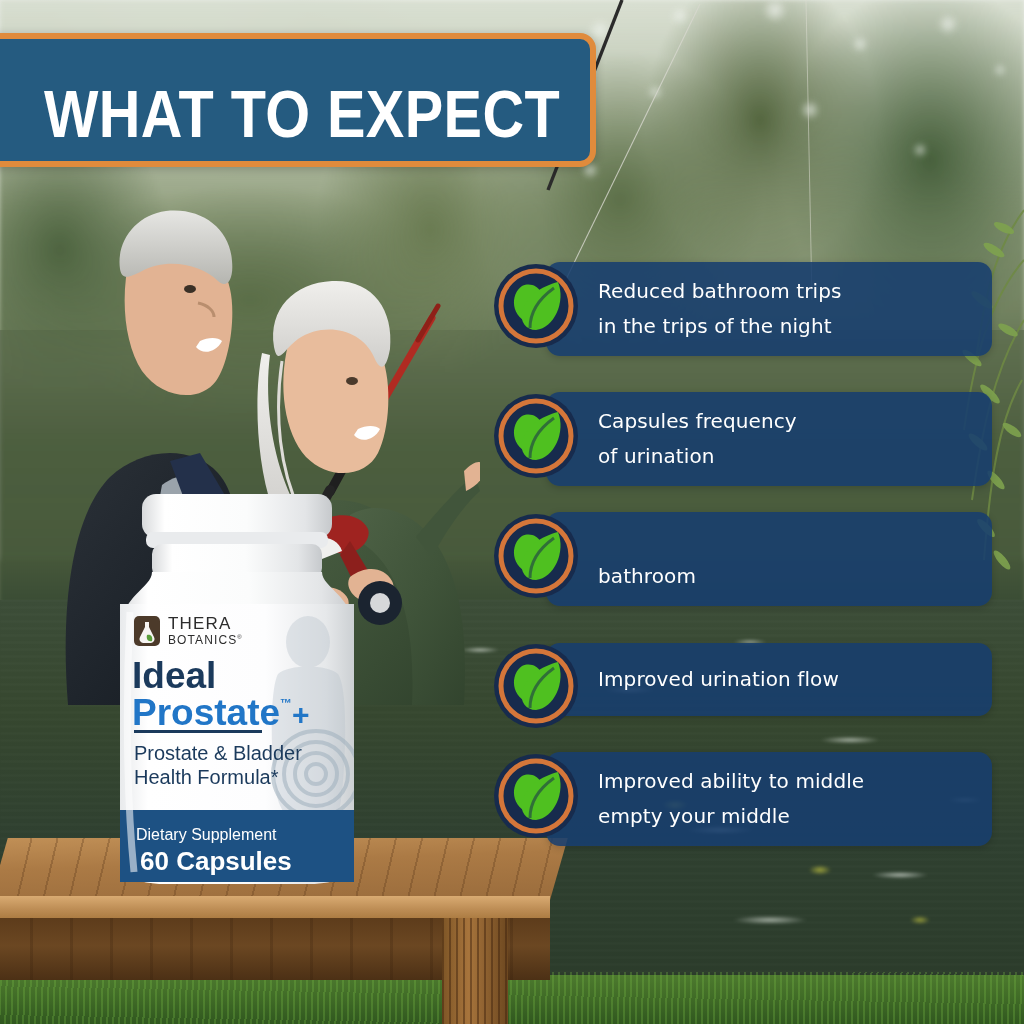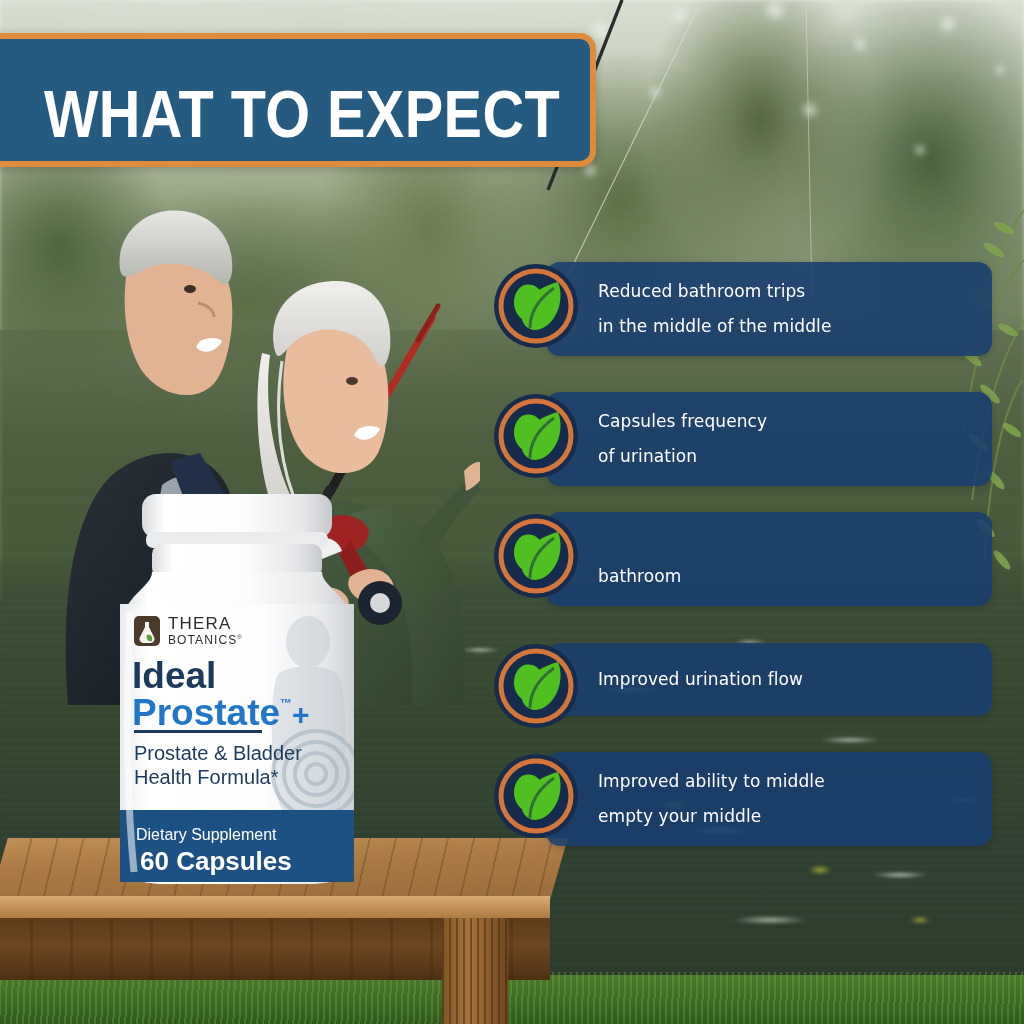--- a/index.html
+++ b/index.html
@@ -121,21 +121,21 @@
     transform:scaleX(.86);transform-origin:left center;white-space:nowrap;}
 
   
   #benefits{left:0;top:0;width:1024px;height:1024px;}
   .benefit{position:absolute;left:492px;}
   .pill{position:absolute;left:54px;top:0;width:446px;
     background:rgba(23,62,110,0.88);border-radius:14px;
     box-shadow:0 2px 7px rgba(0,0,0,.18);}
   .pill-text{
     font-family:"DejaVu Sans","Liberation Sans",sans-serif;
-    font-weight:400;font-size:17px;line-height:35px;color:#ffffff;
+    font-weight:400;font-size:20px;line-height:35px;color:#ffffff;
     padding:12px 20px 12px 52px;letter-spacing:.1px;}
   .leafbadge{position:absolute;left:0;top:0;width:88px;height:88px;z-index:3;}
 </style>
 </head>
 <body>
 
 <div id="stage">
 
   <div class="layer" id="sky"></div>
   <div class="layer" id="trees"></div>
@@ -319,21 +319,21 @@
   <div class="layer" id="banner">
     <div id="banner-title">WHAT TO EXPECT</div>
   </div>
 
   <div class="layer" id="benefits">
 
     <div class="benefit" style="top:262px">
       <div class="pill">
         <div class="pill-text">
           <span>Reduced bathroom trips</span><br>
-          <span>in the middle of the middle</span>
+          <span>in the trips of the night</span>
         </div>
       </div>
       <svg class="leafbadge" viewBox="0 0 88 88">
         <circle cx="44" cy="44" r="42" fill="#172b4d"></circle>
         <circle cx="44" cy="44" r="35" fill="none" stroke="#d4763a" stroke-width="5"></circle>
         <path d="M40 62 C 18 56, 18 32, 30 24 C 44 18, 54 32, 52 44 C 51 54, 47 60, 40 62 Z" fill="#4fc020"></path>
         <path d="M66 20 C 74 40, 62 66, 44 68 C 34 68, 28 60, 30 50 C 34 34, 50 24, 66 20 Z" fill="#4fc020"></path>
         <path d="M62 26 C 48 36, 38 50, 38 66" stroke="#172b4d" stroke-width="3" fill="none" opacity=".55"></path>
       </svg>
     </div>

